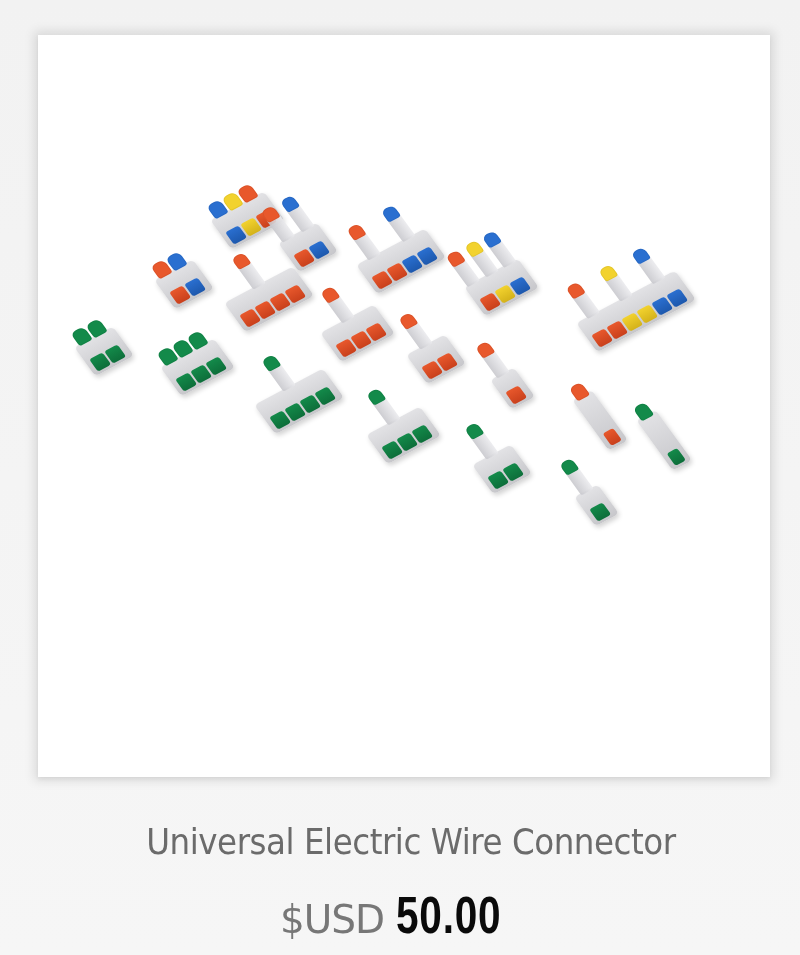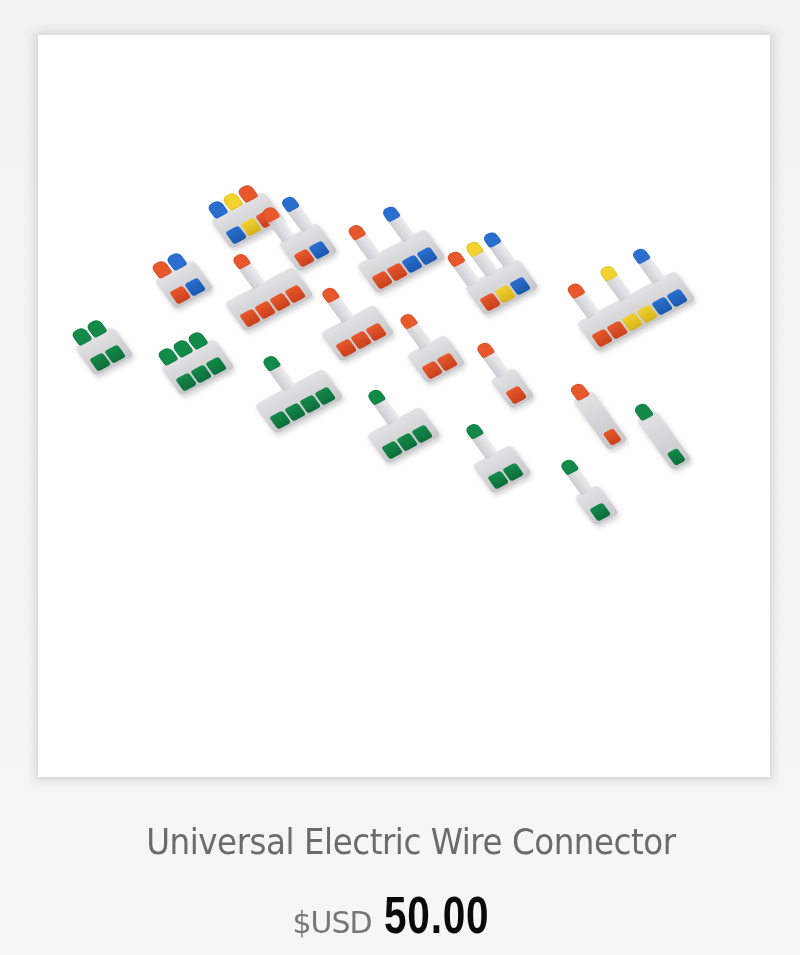--- a/index.html
+++ b/index.html
@@ -76,21 +76,21 @@
       left: 0;
       top: 885px;
       width: 800px;
       display: flex;
       justify-content: center;
       align-items: baseline;
       gap: 18px;
     }
     .currency {
       font-family: "DejaVu Sans", sans-serif;
-      font-size: 30px;
+      font-size: 39px;
       color: #777777;
       letter-spacing: -1px;
       transform: translateX(6px);
     }
     .amount {
       font-family: "Liberation Sans", sans-serif;
       font-weight: bold;
       font-size: 52px;
       color: #0a0a0a;
       transform: scaleX(0.78);

